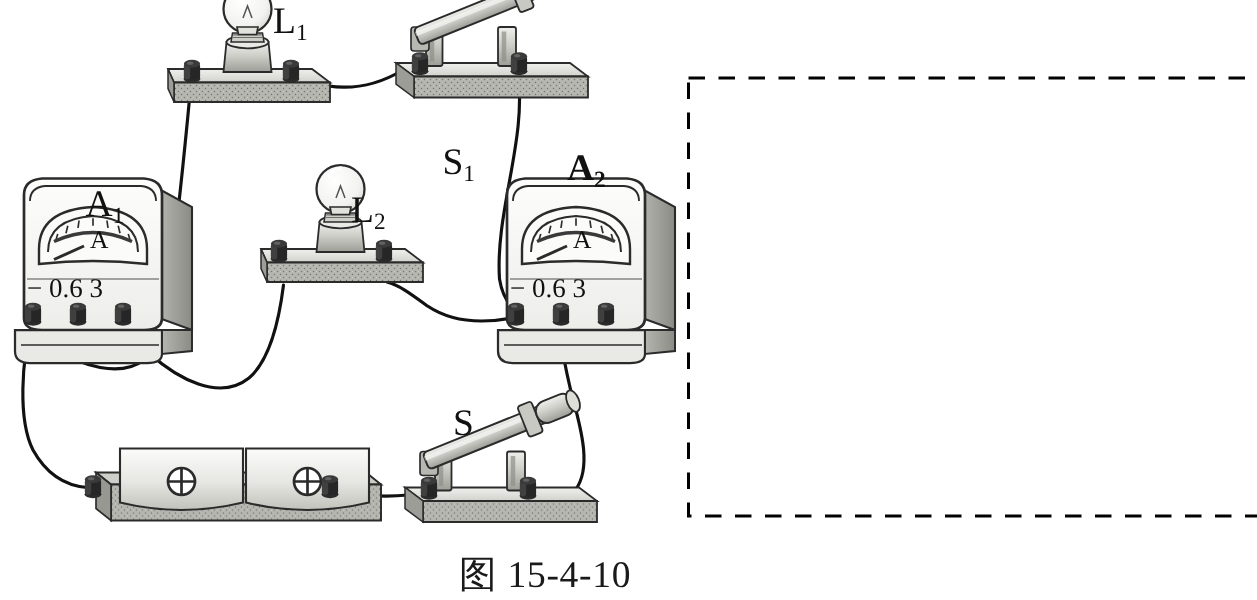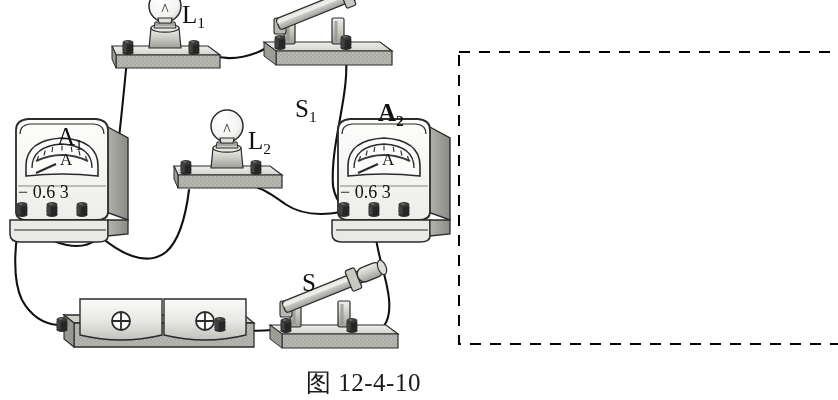--- a/index.html
+++ b/index.html
@@ -223,19 +223,19 @@
   </svg>
 
   <div class="lbl big" style="left:182px; top:2px;"><span>L</span><span class="sub">1</span></div>
 
   <div class="lbl big" style="left:295px; top:96px;"><span>S</span><span class="sub">1</span></div>
 
   <div class="lbl big" style="left:57px; top:100px;margin-top:24px;"><span>A</span><span class="sub">1</span></div>
 
   <div class="lbl big" style="left:378px; top:100px;font-weight:bold;"><span>A</span><span class="sub">2</span></div>
 
-  <div class="lbl big" style="left:248px; top:128px;font-family:Liberation Serif, serif;"><span>L</span><span class="sub">2</span></div>
+  <div class="lbl big" style="left:234px; top:128px;font-family:Liberation Serif, serif;"><span>L</span><span class="sub">2</span></div>
 
   <div class="lbl big" style="left:302px; top:270px;"><span>S</span></div>
 
-  <div class="cap" style="left:306px; top:366px;">图 12-4-10</div>
+  <div class="cap" style="left:306px; top:366px;">图 15-4-10</div>
 
 </div>
 
 </body></html>

